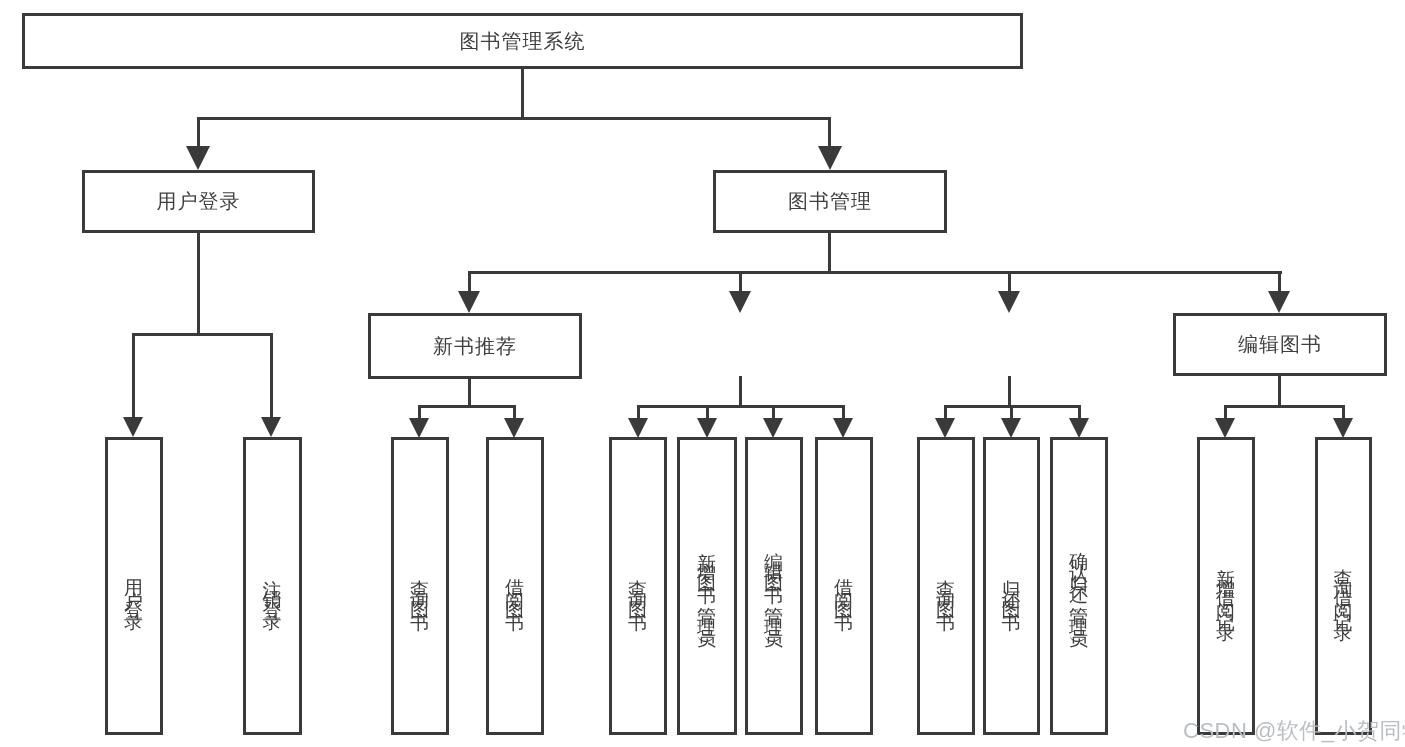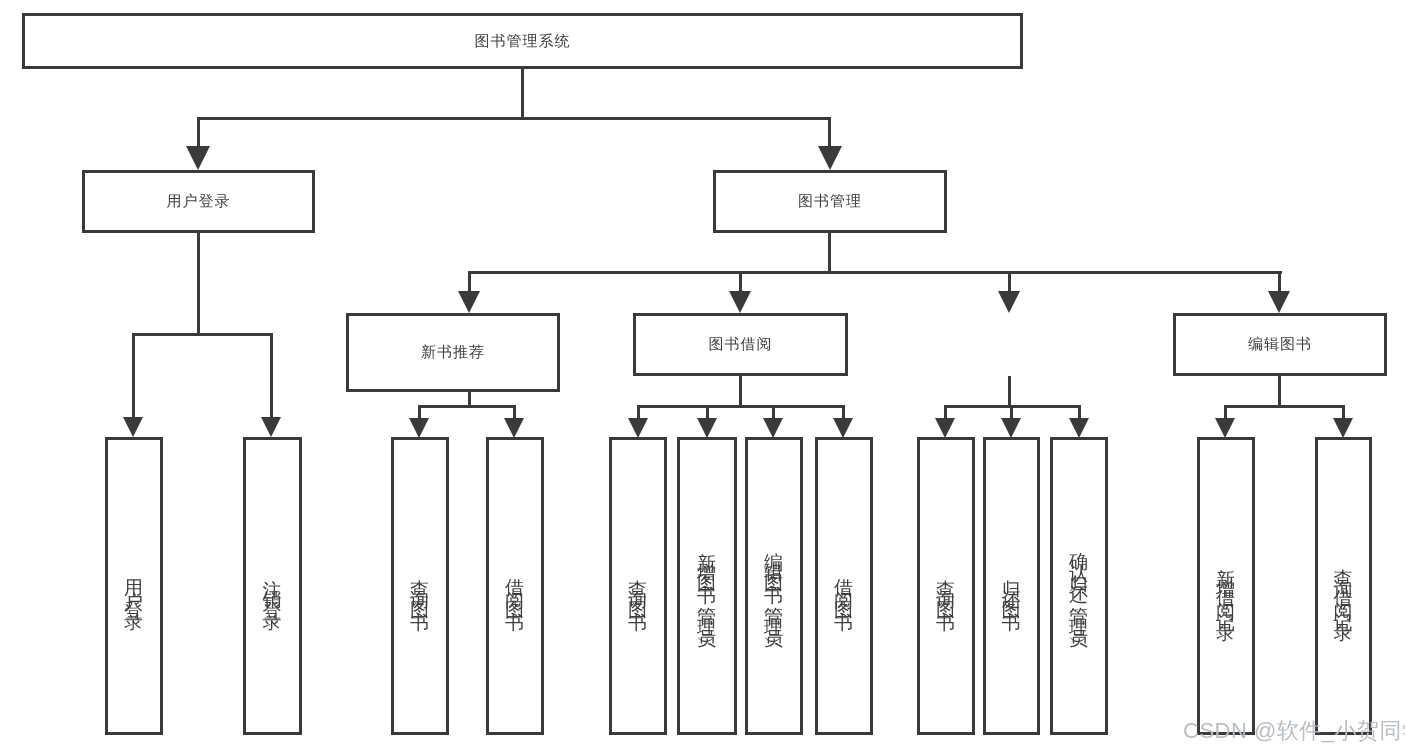--- a/index.html
+++ b/index.html
@@ -3,21 +3,21 @@
 <meta charset="utf-8">
 <style>
   html,body{margin:0;padding:0;background:#fff;}
   .stage{
     position:relative;width:1405px;height:747px;background:#fff;overflow:hidden;
     font-family:"Liberation Sans",sans-serif;color:#3f3f3f;
   }
   .box{
     position:absolute;background:#fff;border:3px solid #3a3a3a;box-sizing:border-box;
     display:flex;align-items:center;justify-content:center;
-    font-size:15px;letter-spacing:1px;color:#3f3f3f;z-index:2;
+    font-size:20px;letter-spacing:1px;color:#3f3f3f;z-index:2;
   }
   .vbox{
     writing-mode:vertical-rl;text-orientation:mixed;
     letter-spacing:11px;line-height:1;font-size:19px;
   }
   .lh{position:absolute;height:3px;background:#3a3a3a;z-index:1;}
   .lv{position:absolute;width:3px;background:#3a3a3a;z-index:1;}
   .ar{position:absolute;width:0;height:0;border-style:solid;
       border-color:#3a3a3a transparent transparent transparent;z-index:1;}
   .ar-l{border-width:24px 12px 0 12px;}
@@ -56,22 +56,21 @@
   <div class="lh" style="left:468px;top:271px;width:814px;"></div>
   <div class="lv" style="left:468px;top:271px;height:22px;"></div>
   <div class="ar ar-m" style="left:458px;top:291px;"></div>
   <div class="lv" style="left:739px;top:271px;height:22px;"></div>
   <div class="ar ar-m" style="left:729px;top:291px;"></div>
   <div class="lv" style="left:1008px;top:271px;height:22px;"></div>
   <div class="ar ar-m" style="left:998px;top:291px;"></div>
   <div class="lv" style="left:1278px;top:271px;height:22px;"></div>
   <div class="ar ar-m" style="left:1268px;top:291px;"></div>
 
-  <div class="box" style="left:346px;top:313px;width:214px;height:79px;text-align:right;">新书推荐</div>
-  <div class="box" style="left:633px;top:313px;width:215px;height:63px;">图书借阅</div>
+  <div class="box" style="left:368px;top:313px;width:214px;height:66px;text-align:right;">新书推荐</div>
   <div class="box" style="left:1173px;top:313px;width:214px;height:63px;">编辑图书</div>
 
   <div class="lv" style="left:468px;top:376px;height:31px;"></div>
   <div class="lh" style="left:418px;top:405px;width:98px;"></div>
   <div class="lv" style="left:418px;top:405px;height:14px;"></div>
   <div class="ar ar-s" style="left:409px;top:418px;"></div>
   <div class="lv" style="left:513px;top:405px;height:14px;"></div>
   <div class="ar ar-s" style="left:504px;top:418px;"></div>
 
   <div class="lv" style="left:739px;top:376px;height:31px;"></div>

